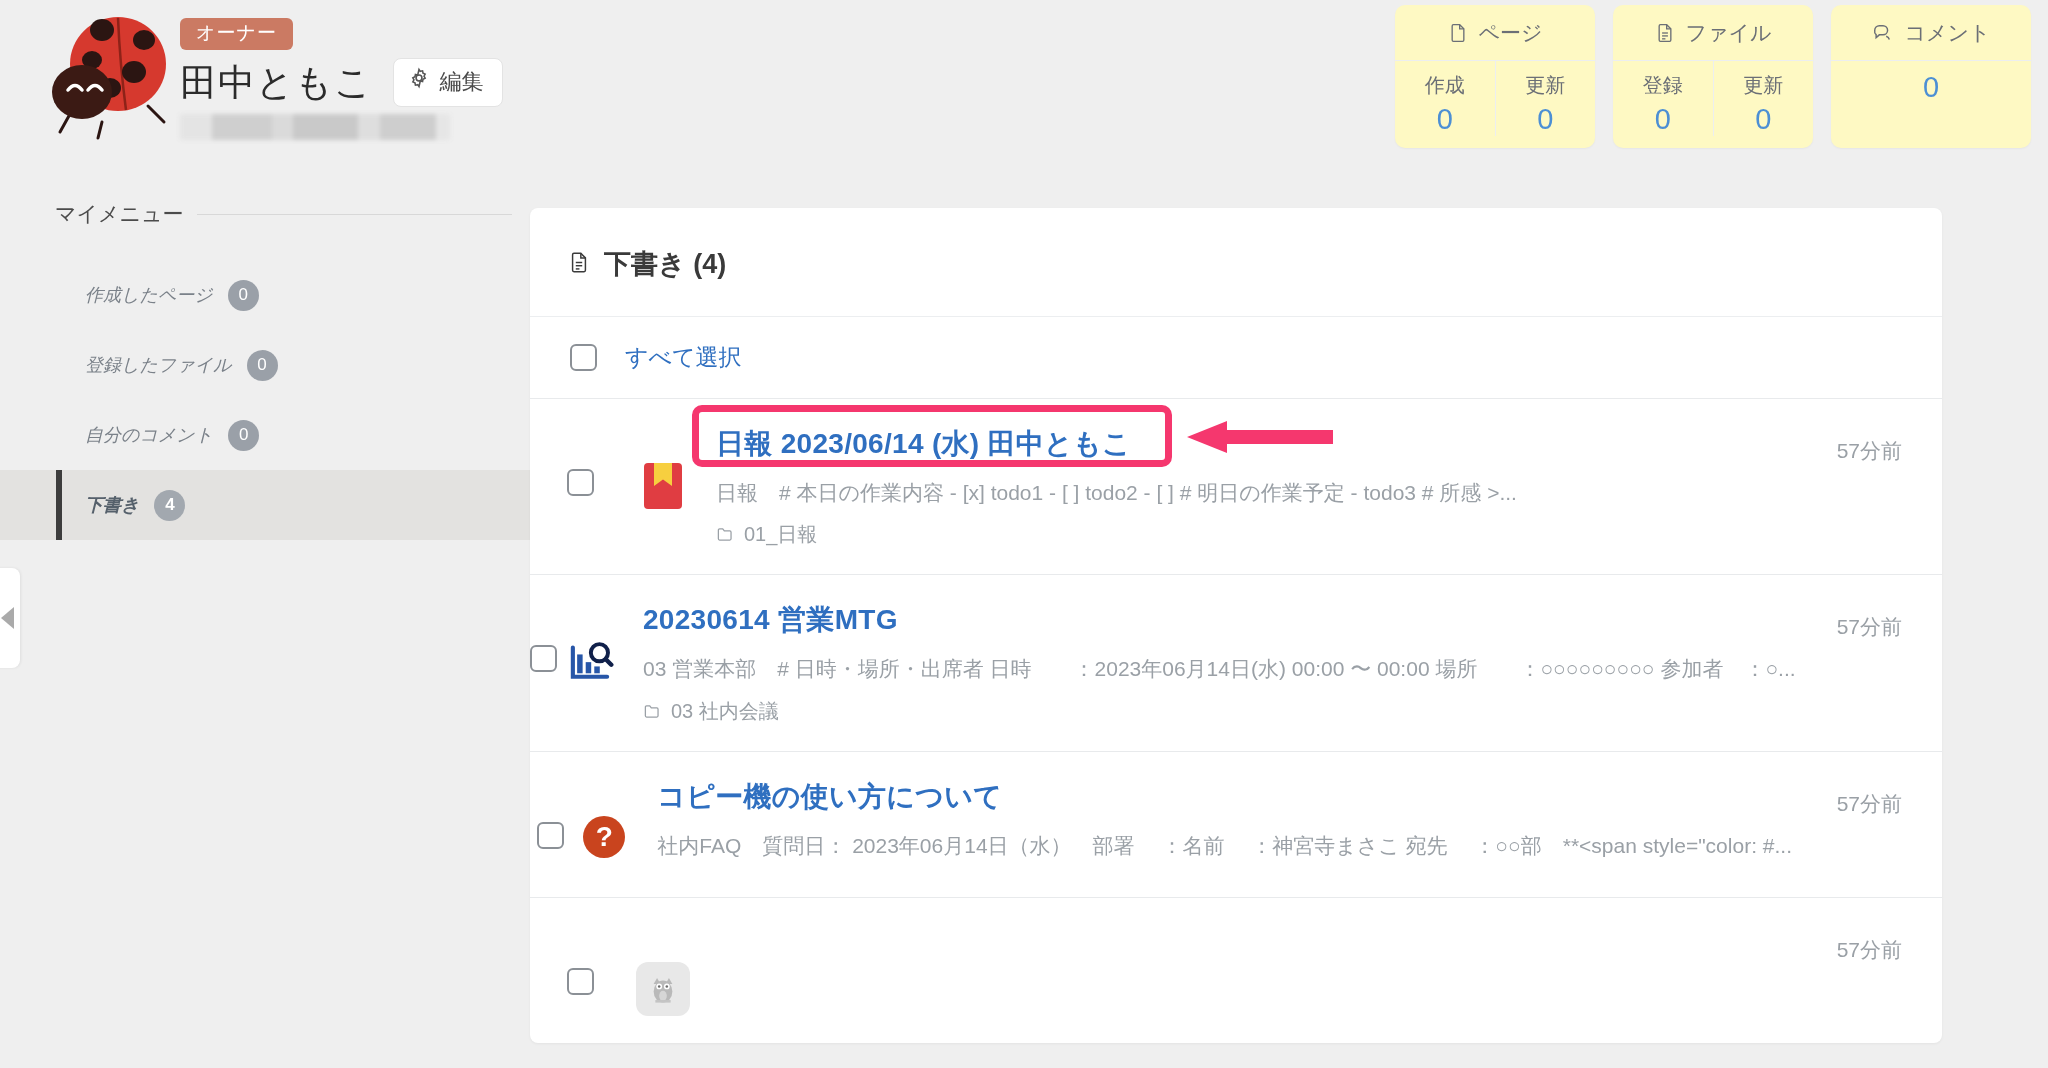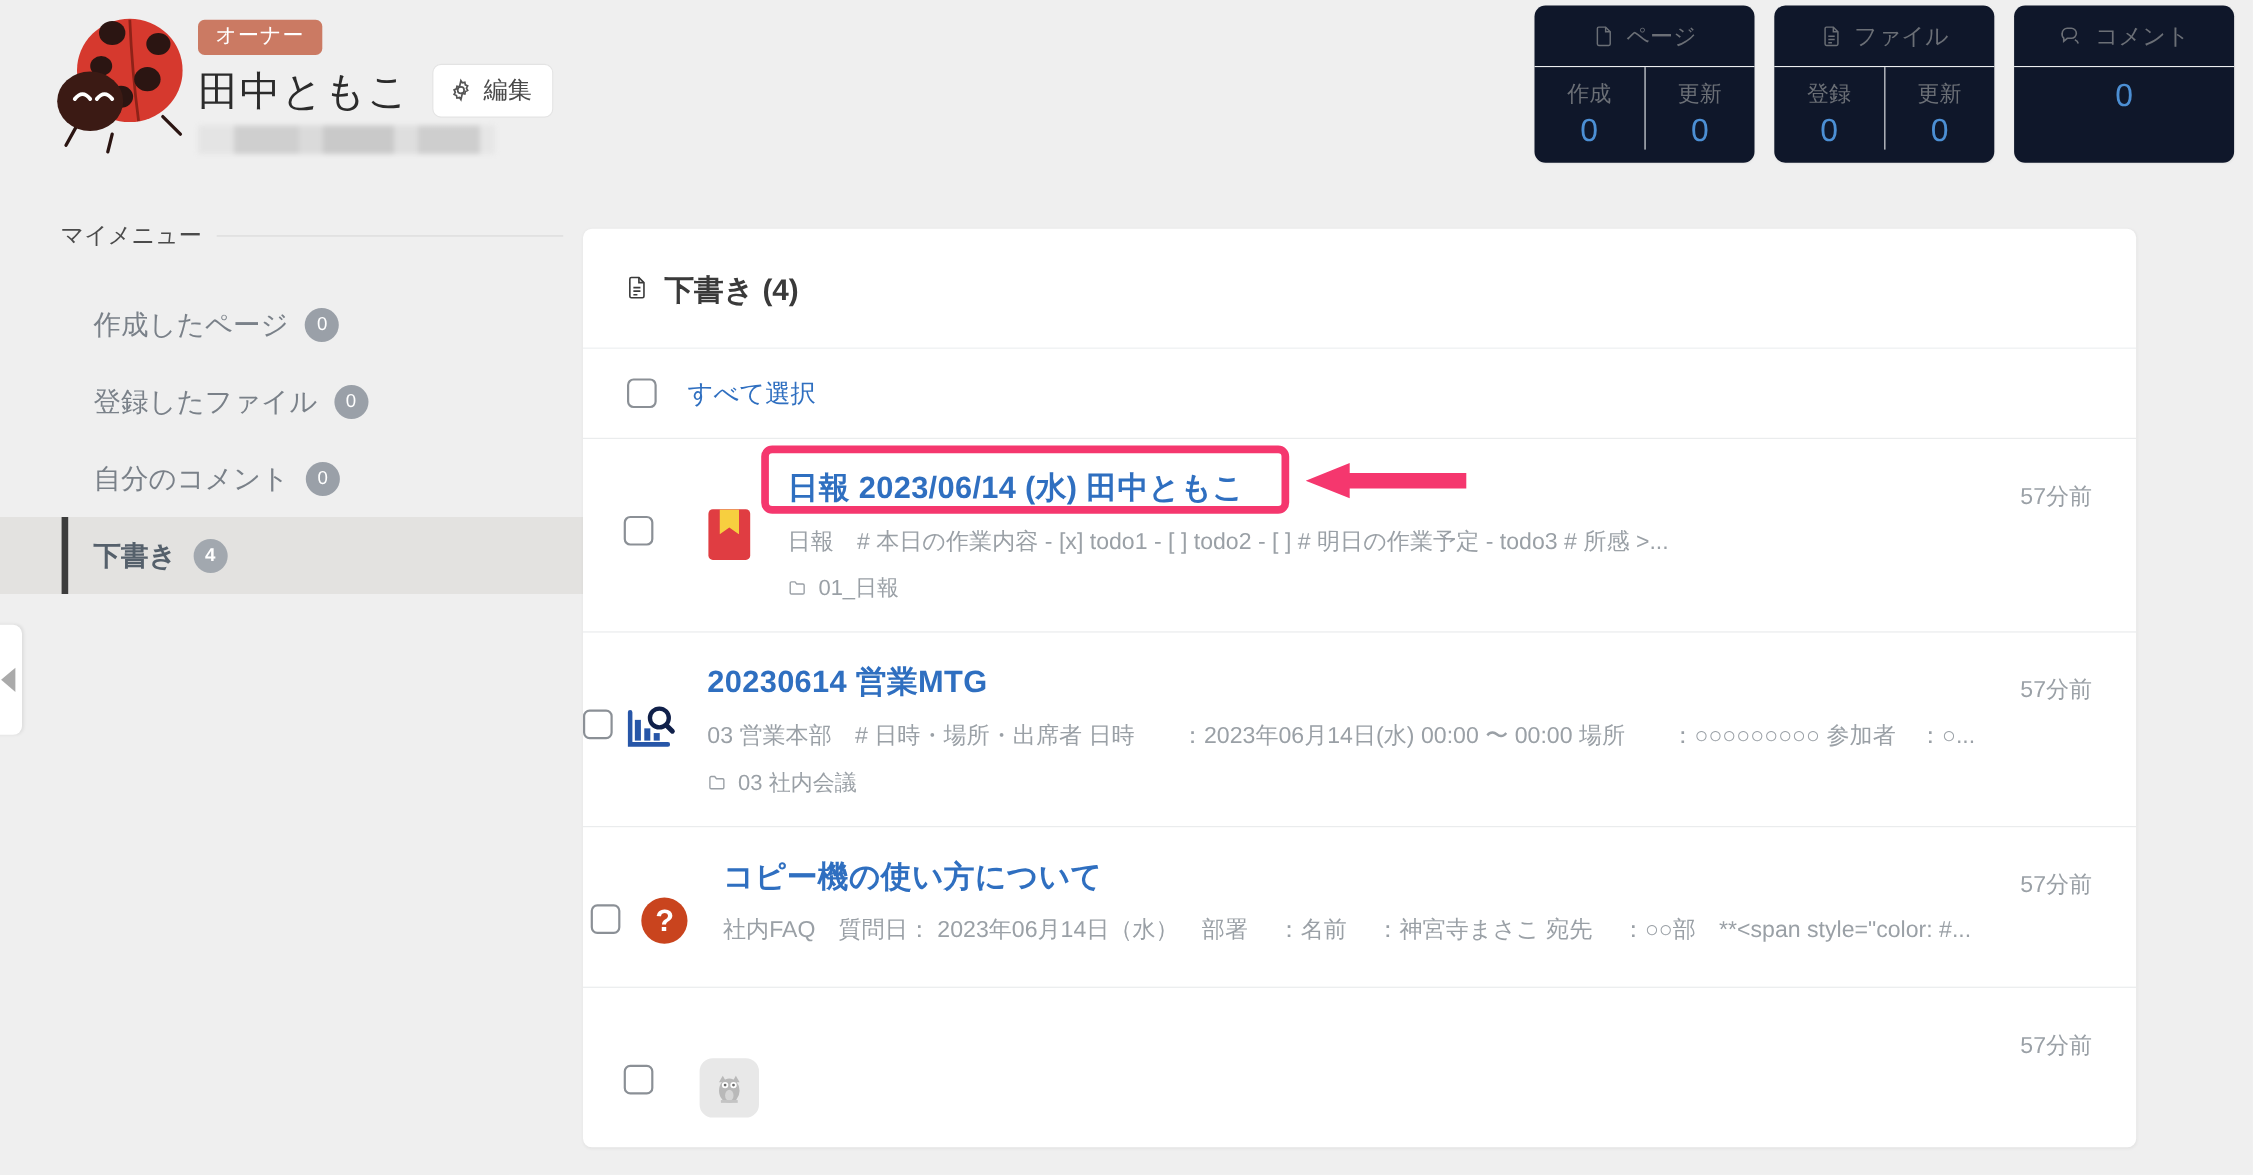--- a/index.html
+++ b/index.html
@@ -18,35 +18,35 @@
   .owner-badge {
     display: inline-block; background: #cb7a63; color: #fff;
     font-size: 19px; padding: 5px 16px 6px; border-radius: 6px;
     letter-spacing: 1px; line-height: 1.1;
   }
   .name-row { display: flex; align-items: center; margin-top: 8px; }
   .user-name { font-size: 37px; color: #2b2b2b; font-weight: 400; letter-spacing: 1px; }
   .edit-btn {
     margin-left: 20px; background: #fff; border: 1px solid #e3e3e3;
     border-radius: 8px; padding: 8px 18px 9px 14px;
-    display: flex; align-items: center; gap: 10px;
+    display: flex; align-items: flex-start; gap: 10px;
     font-size: 22px; color: #4a4a4a; cursor: pointer;
   }
   .gear { width: 22px; height: 22px; flex: 0 0 auto; }
   .blurred-mail {
     margin-top: 6px; width: 270px; height: 26px;
     background: linear-gradient(90deg,#e4e4e4 0 12%, #cfcfcf 12% 34%, #dadada 34% 42%,
       #c9c9c9 42% 66%, #dedede 66% 74%, #cecece 74% 95%, #e6e6e6 95% 100%);
     filter: blur(2.2px); border-radius: 2px;
   }
 
   
   .stats { position: absolute; top: 5px; right: 17px; display: flex; gap: 18px; }
   .stat-card {
-    background: #0f172a; border-radius: 10px; width: 200px; padding: 14px 0 12px;
+    background: #fef9c3; border-radius: 10px; width: 200px; padding: 14px 0 12px;
     text-align: center; box-shadow: 0 1px 2px rgba(0,0,0,0.04);
   }
   .stat-head {
     display: flex; align-items: center; justify-content: center; gap: 11px;
     font-size: 21px; color: #6b6f76; padding-bottom: 13px;
   }
   .stat-head svg { display: block; }
   .stat-body { display: flex; border-top: 1px solid #eceef0; }
   .stat-col { flex: 1; padding-top: 11px; }
   .stat-col + .stat-col { border-left: 1px solid #eceef0; }
@@ -58,21 +58,21 @@
   
   .sidebar { position: absolute; left: 0; top: 200px; width: 540px; }
   .menu-title-row { display: flex; align-items: center; padding: 0 28px 0 55px; }
   .menu-title { font-size: 21px; color: #4b4b4b; white-space: nowrap; font-weight: 400; }
   .menu-rule { flex: 1; height: 1px; background: #d8d8d8; margin-left: 14px; }
   .menu-list { margin-top: 32px; }
   .menu-item {
     position: relative; display: flex; align-items: center;
     height: 70px; padding-left: 85px; cursor: pointer;
   }
-  .menu-item .label { font-size: 25px; color: #7a8189; }
+  .menu-item .label { font-size: 18px; color: #7a8189; font-style: italic; }
   .menu-item .count {
     margin-left: 15px; min-width: 31px; height: 31px; padding: 0 9px;
     border-radius: 16px; background: #9aa0a8; color: #fff;
     font-size: 17px; display: flex; align-items: center; justify-content: center;
   }
   .menu-item.active { background: #e3e2e0; }
   .menu-item.active::before {
     content: ""; position: absolute; left: 56px; top: 0; bottom: 0;
     width: 6px; background: #3c3c3c;
   }

